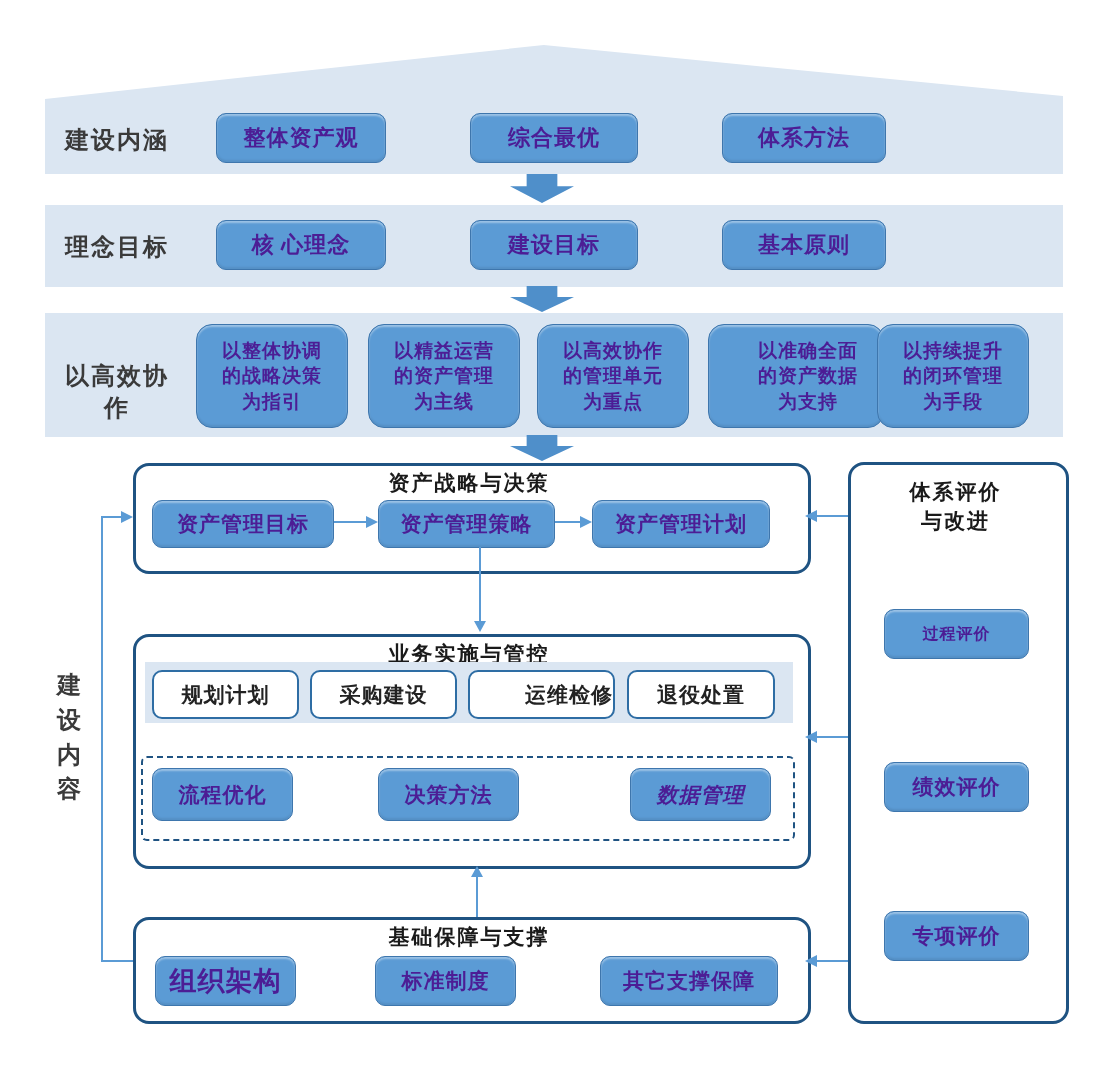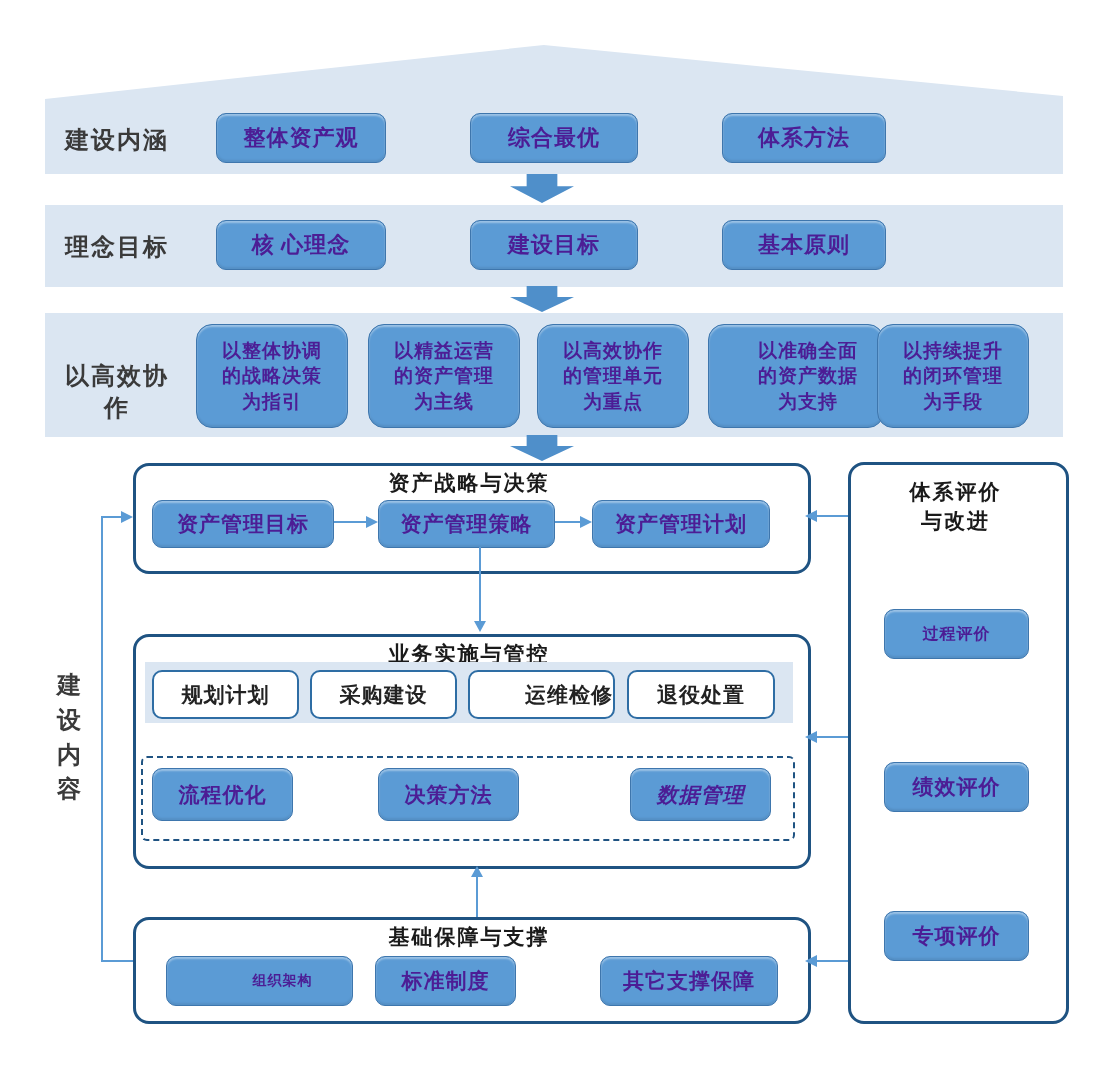--- a/index.html
+++ b/index.html
@@ -169,21 +169,21 @@
     </div>
   <div class="pill" style="left:630px;top:768px;width:139px;height:51px;font-size:21px;font-style:italic;">
       <span>数据管理</span>
     </div>
 
   <div class="vline" style="left:476px;top:876px;height:41px;"></div>
   <div class="tri-up" style="left:471px;top:866px;"></div>
 
   <div class="bigbox" style="left:133px;top:917px;width:672px;height:101px;"></div>
   <div class="bigbox-title" style="left:133px;top:923px;width:672px;">基础保障与支撑</div>
-  <div class="pill" style="left:166px;top:956px;width:139px;height:48px;font-size:14px;padding-left:46px;">
+  <div class="pill" style="left:155px;top:956px;width:139px;height:48px;font-size:27px;">
       <span>组织架构</span>
     </div>
   <div class="pill" style="left:375px;top:956px;width:139px;height:48px;font-size:21px;">
       <span>标准制度</span>
     </div>
   <div class="pill" style="left:600px;top:956px;width:176px;height:48px;font-size:21px;">
       <span>其它支撑保障</span>
     </div>
 
   <div class="bigbox" style="left:848px;top:462px;width:215px;height:556px;"></div>

